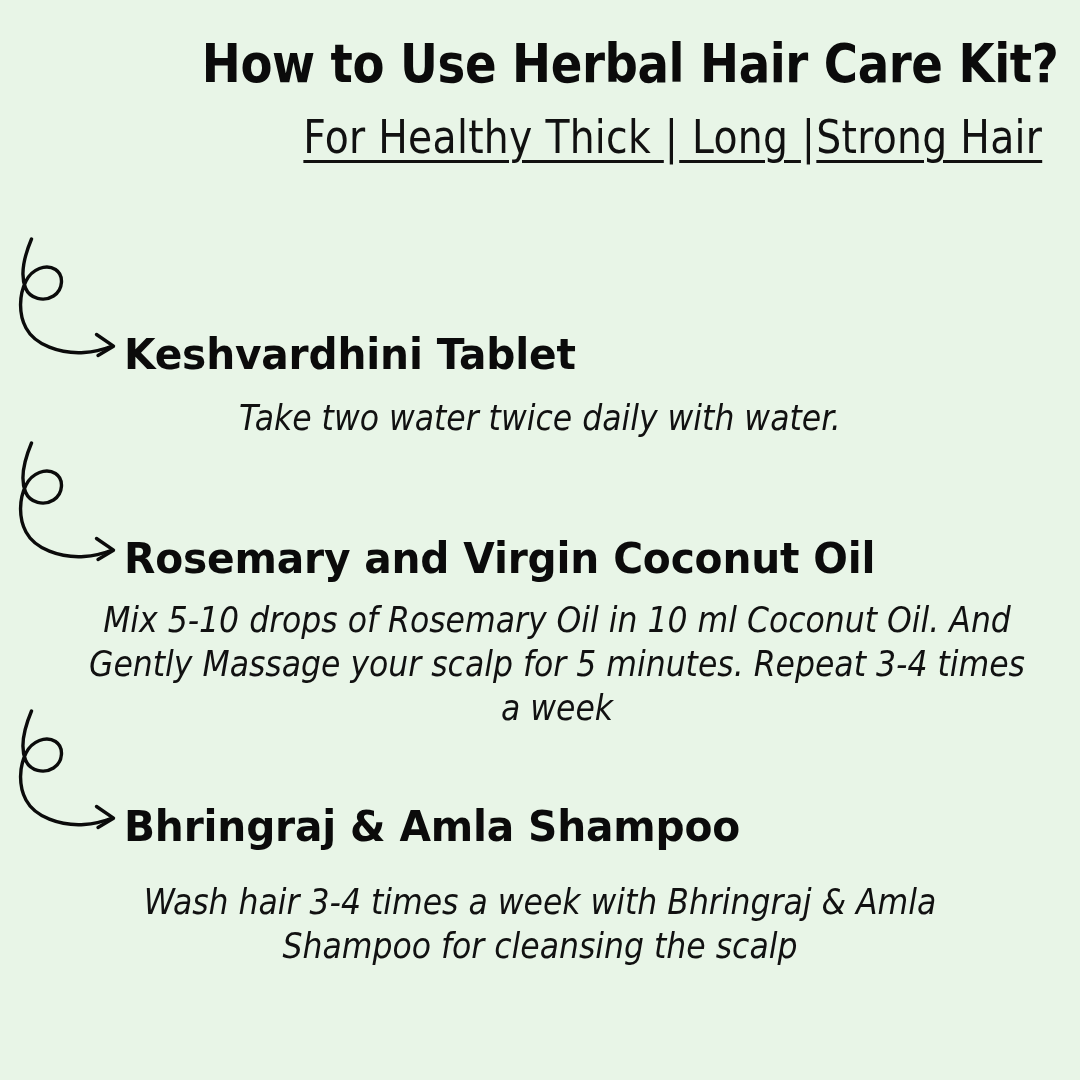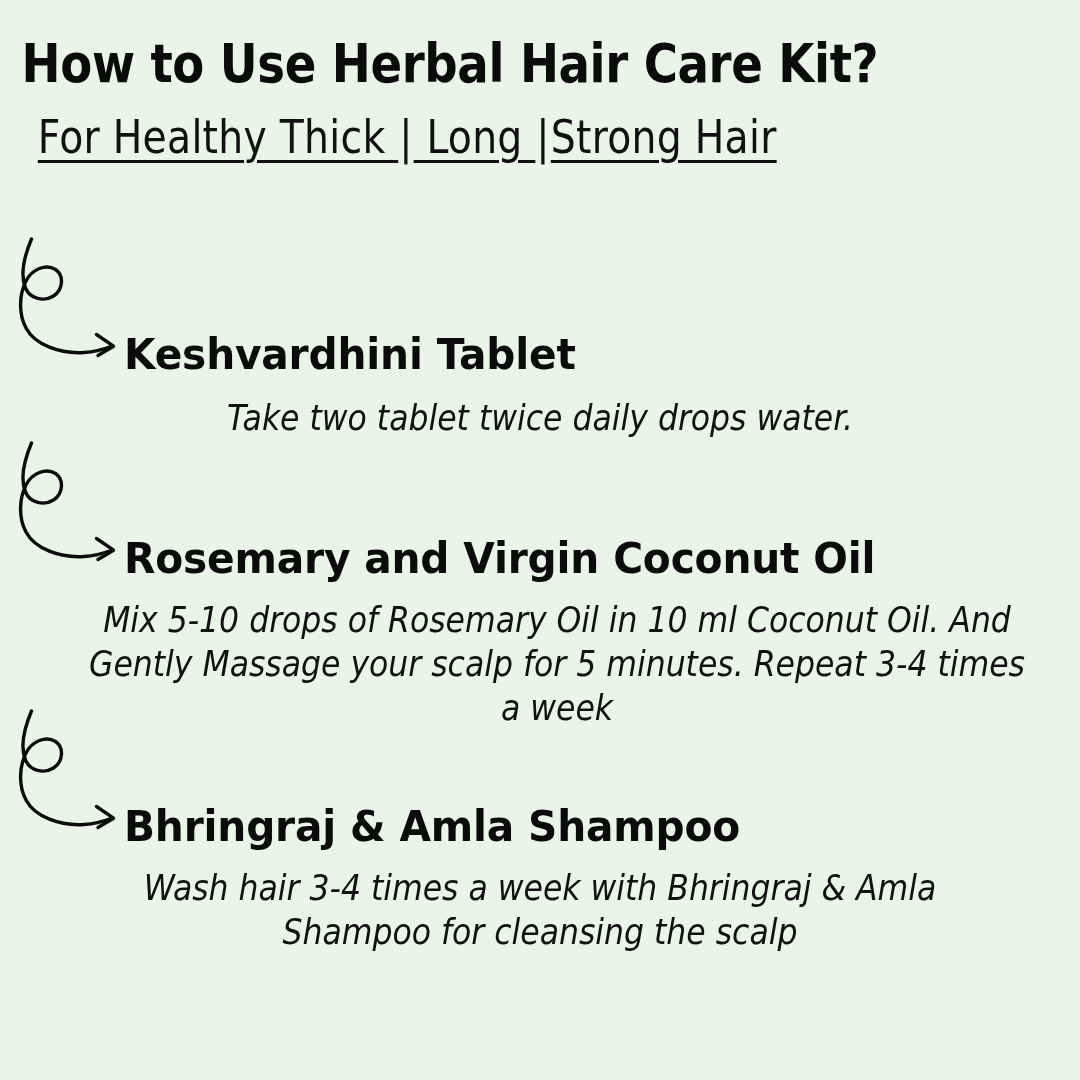--- a/index.html
+++ b/index.html
@@ -23,21 +23,21 @@
     background: #e8f5e7;
     box-sizing: border-box;
   }
 
   
   .header {
     position: absolute;
     top: 0;
     left: 0;
     width: 1080px;
-    text-align: left;
+    text-align: right;
   }
 
   .title {
     margin: 0;
     padding-top: 33px;
     font-family: "Liberation Sans Narrow", "DejaVu Sans Condensed", "Liberation Sans", sans-serif;
     font-weight: 700;
     font-size: 54px;
     line-height: 62px;
     letter-spacing: -0.4px;
@@ -116,41 +116,41 @@
   #step-1 { top: 236px; }
   #step-1 .step-heading { top: 94px; }
   #step-1 .step-desc { top: 160px; width: 900px; }
 
   #step-2 { top: 440px; }
   #step-2 .step-heading { top: 94px; }
   #step-2 .step-desc { top: 158px; width: 950px; margin-left: 17px; }
 
   #step-3 { top: 708px; }
   #step-3 .step-heading { top: 94px; }
-  #step-3 .step-desc { top: 158px; width: 950px; }
+  #step-3 .step-desc { top: 172px; width: 950px; }
 </style>
 </head>
 <body>
 
 <div id="poster">
 
   <div class="header">
     <h1 class="title">How to Use Herbal Hair Care Kit?</h1>
     <div class="subtitle"><span class="u">For Healthy Thick </span><span class="pipe">|</span><span class="u"> Long </span><span class="pipe">|</span><span class="u">Strong Hair</span></div>
   </div>
 
   <div class="step" id="step-1">
     <div class="arrow">
       <svg viewBox="0 0 120 130" xmlns="http://www.w3.org/2000/svg" fill="none" stroke="#0b0b0b" stroke-width="3.4" stroke-linecap="round" stroke-linejoin="round">
         <path d="M23.5 3 C15.5 22 12.5 40 17.5 52 C22 63 36 66 45.5 60 C55.5 53.5 56 39 47.5 33.5 C38 27.5 24 33 18 45 C11 59 10.5 78 18 92 C27 109 52 118 76 116.5 C88 115.8 96.5 113 103 110.5"></path>
         <path d="M88.5 98.5 L105.5 110.2 L90 119.5"></path>
       </svg>
     </div>
     <h2 class="step-heading">Keshvardhini Tablet</h2>
-    <p class="step-desc">Take two tablet twice daily drops water.</p>
+    <p class="step-desc">Take two water twice daily with water.</p>
   </div>
 
   <div class="step" id="step-2">
     <div class="arrow">
       <svg viewBox="0 0 120 130" xmlns="http://www.w3.org/2000/svg" fill="none" stroke="#0b0b0b" stroke-width="3.4" stroke-linecap="round" stroke-linejoin="round">
         <path d="M23.5 3 C15.5 22 12.5 40 17.5 52 C22 63 36 66 45.5 60 C55.5 53.5 56 39 47.5 33.5 C38 27.5 24 33 18 45 C11 59 10.5 78 18 92 C27 109 52 118 76 116.5 C88 115.8 96.5 113 103 110.5"></path>
         <path d="M88.5 98.5 L105.5 110.2 L90 119.5"></path>
       </svg>
     </div>
     <h2 class="step-heading">Rosemary and Virgin Coconut Oil</h2>

